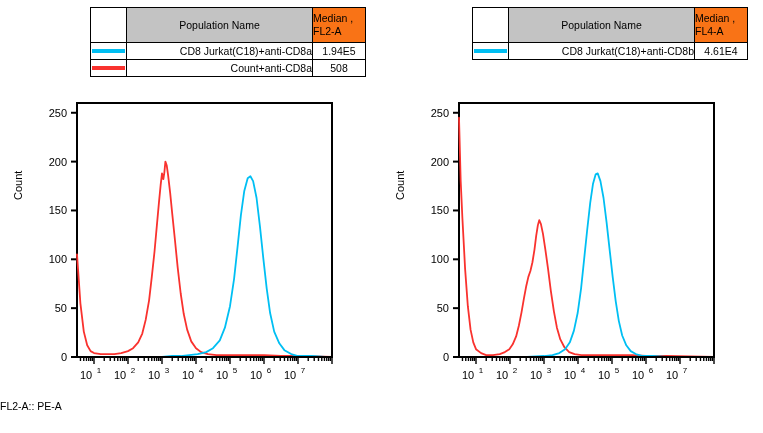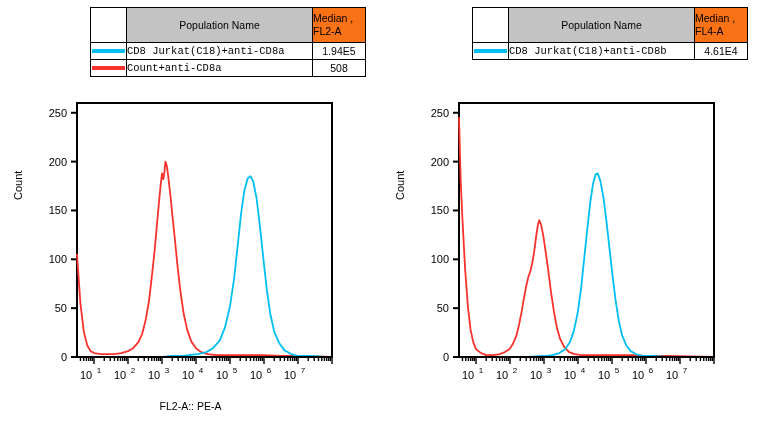--- a/index.html
+++ b/index.html
@@ -42,23 +42,22 @@
     line-height:13px;
   }
   .hdr-blank{background:#ffffff;}
   .hdr-median{
     background:#f97316;
     text-align:left;
     padding-left:3px;
     line-height:13px;
   }
   .cell-name{
-    text-align:left;padding:2px 3px 2px 4px;height:16px;
+    text-align:right;padding:2px 3px 2px 4px;height:16px;
     white-space:nowrap;
-    font-family:Liberation Mono, monospace;
   }
   .cell-median{
     text-align:center;padding:2px 4px 2px 2px;height:16px;
     white-space:nowrap;
   }
   .swatch-cell{padding:0;text-align:center;}
   .swatch{
     display:block;
     width:33px;height:4px;
     margin:0 auto;
@@ -73,21 +72,21 @@
     position:absolute;
     left:12px;top:200px;
     transform:rotate(-90deg);
     transform-origin:0 0;
     font-size:11px;
     white-space:nowrap;
   }
   .xlabel{
     position:absolute;
     left:0;top:400px;width:381px;
-    text-align:center;
+    text-align:left;
     font-size:10.5px;
   }
   .tick-text{font-size:11px;font-family:"Liberation Sans",sans-serif;fill:#000;}
   .tick-exp{font-size:8px;font-family:"Liberation Sans",sans-serif;fill:#000;}
 </style>
 </head>
 <body>
 
 <div class="page">
 

